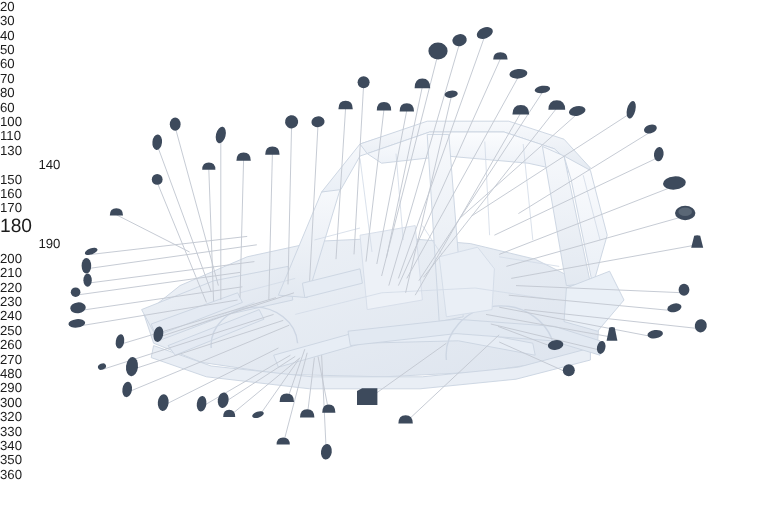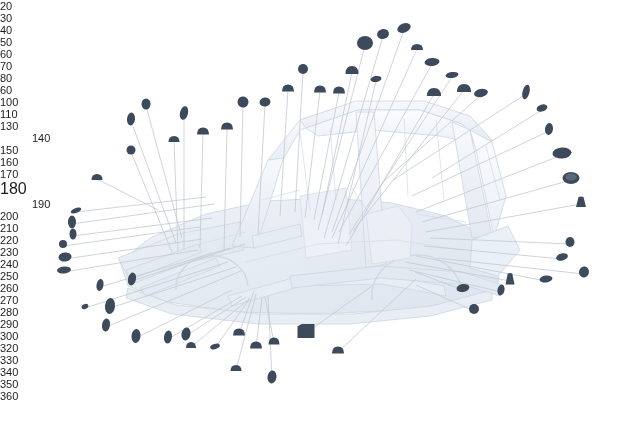--- a/index.html
+++ b/index.html
@@ -261,21 +261,21 @@
           <ellipse cx="8" cy="10.5" rx="4" ry="6.5" fill="#3d4a5c" transform="rotate(6 8 10.5)"></ellipse>
         </svg></div>
       <div class="num" style="left: 130px; top: 109px; color: rgb(28, 28, 28); font-size: 11px;">260</div>
       <div class="marker" style="left: 272px; top: 379px;"><svg width="17" height="21" viewBox="0 0 17 21">
           <ellipse cx="8.5" cy="10.5" rx="4.5" ry="6.5" fill="#3d4a5c" transform="rotate(8 8.5 10.5)"></ellipse>
         </svg></div>
       <div class="num" style="left: 272px; top: 391px; color: rgb(28, 28, 28); font-size: 11px;">270</div>
       <div class="marker" style="left: 215px; top: 348px;"><svg width="18" height="13" viewBox="0 0 18 13">
           <ellipse cx="9" cy="6.5" rx="5" ry="2.5" fill="#3d4a5c" transform="rotate(-18 9 6.5)"></ellipse>
         </svg></div>
-      <div class="num" style="left: 214px; top: 358px; color: rgb(28, 28, 28); font-size: 11px;">280</div>
+      <div class="num" style="left: 214px; top: 358px; color: rgb(28, 28, 28); font-size: 11px;">480</div>
       <div class="marker" style="left: 174px; top: 141px;"><svg width="19" height="14" viewBox="0 0 19 14">
           <path d="M4 10 Q4 4 9.5 4 Q15 4 15 10 Z" fill="#3d4a5c"></path>
         </svg></div>
       <div class="num" style="left: 174px; top: 131px; color: rgb(28, 28, 28); font-size: 11px;">290</div>
       <div class="marker" style="left: 203px; top: 133px;"><svg width="20" height="15" viewBox="0 0 20 15">
           <path d="M4 11 Q4 4 10 4 Q16 4 16 11 Z" fill="#3d4a5c"></path>
         </svg></div>
       <div class="num" style="left: 203px; top: 122px; color: rgb(28, 28, 28); font-size: 11px;">300</div>
       <div class="marker" style="left: 227px; top: 128px;"><svg width="20" height="15" viewBox="0 0 20 15">
           <path d="M4 11 Q4 4 10 4 Q16 4 16 11 Z" fill="#3d4a5c"></path>

